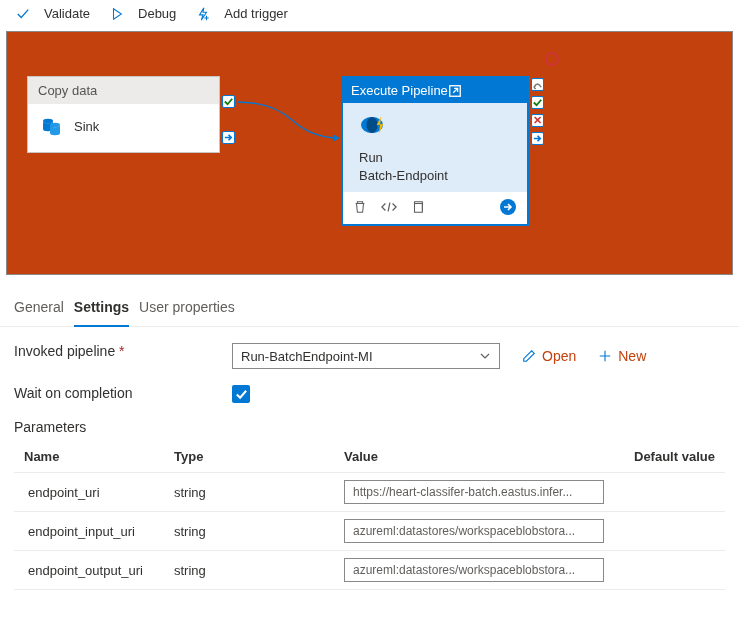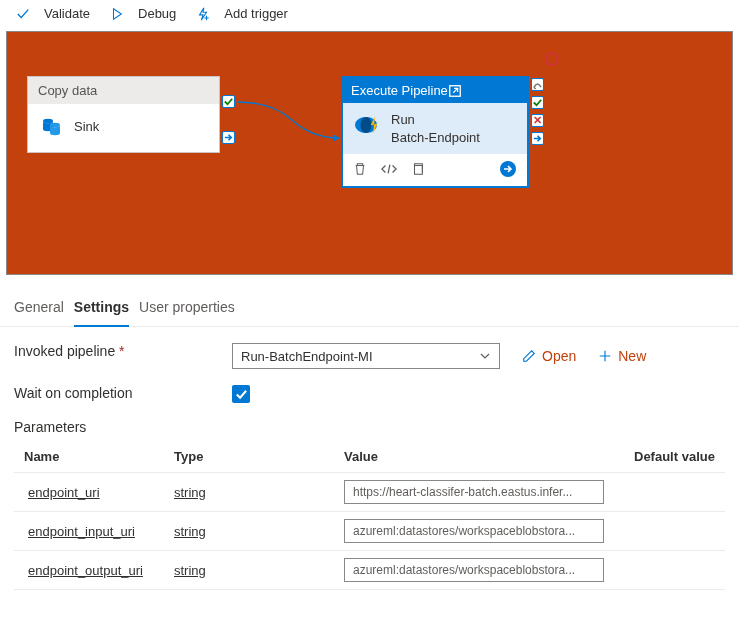--- a/index.html
+++ b/index.html
@@ -16,21 +16,21 @@
 
   
   .node-copy { position: absolute; left: 20px; top: 44px; width: 193px; border: 1px solid #c8c6c4; background: #fff; }
   .node-copy-header { background: #edebe9; padding: 6px 10px; font-size: 13px; color: #555; }
   .node-copy-body { display: flex; align-items: center; gap: 10px; padding: 10px 12px 14px 12px; }
   .node-copy-body span { font-size: 13px; color: #323130; }
 
   
   .node-exec { position: absolute; left: 334px; top: 44px; width: 188px; border: 2px solid #0078d4; background: #fff; }
   .node-exec-header { background: #0078d4; color: #fff; padding: 5px 8px; display: flex; justify-content: flex-start; align-items: center; font-size: 13px; }
-  .node-exec-body { display: flex; gap: 10px; padding: 8px 10px; background: #deecf9; }
+  .node-exec-body { display: flex; gap: 10px; padding: 8px 16px; background: #deecf9; flex-direction: column; }
   .node-exec-text { display: flex; flex-direction: column; font-size: 13px; color: #323130; line-height: 1.35; }
   .node-exec-footer { display: flex; justify-content: space-between; align-items: center; padding: 6px 10px 8px 10px; background: #fff; }
   .node-exec-footer-left { display: flex; gap: 14px; }
   .footer-icon { color: #605e5c; cursor: pointer; }
 
   
   .port { position: absolute; width: 13px; height: 13px; background: #fff; border: 1px solid #0078d4; border-radius: 2px; }
   .port svg { display: block; }
   .port-green { color: #107c10; }
   .port-blue { color: #0078d4; }
@@ -55,21 +55,21 @@
   .select { width: 268px; height: 26px; border: 1px solid #8a8886; padding: 0 8px; display: flex; align-items: center; justify-content: space-between; font-size: 13px; color: #323130; background: #fff; }
   .select svg { color: #605e5c; }
   .link-btn { display: flex; align-items: center; gap: 6px; margin-left: 22px; color: #c2410c; font-size: 14px; cursor: pointer; }
   .link-btn svg { color: #0078d4; }
   .checkbox { width: 18px; height: 18px; background: #0078d4; color: #fff; display: flex; align-items: center; justify-content: center; border-radius: 2px; }
   .section-label { font-size: 14px; margin-bottom: 6px; }
 
   
   .params-table { width: 100%; border-collapse: collapse; }
   .params-table th { text-align: left; font-weight: 600; font-size: 13px; padding: 8px 10px; border-bottom: 1px solid #edebe9; color: #323130; }
-  .params-table td { padding: 7px 10px; border-bottom: 1px solid #edebe9; font-size: 13px; color: #323130; vertical-align: middle; text-decoration: underline; }
+  .params-table td { padding: 7px 10px; border-bottom: 1px solid #edebe9; font-size: 13px; color: #323130; vertical-align: middle; }
   .params-table td.name { padding-left: 14px; }
   .val-input { width: 260px; height: 24px; border: 1px solid #8a8886; padding: 0 8px; font-size: 12px; color: #605e5c; font-family: inherit; overflow: hidden; text-overflow: ellipsis; white-space: nowrap; }
   .val-input.placeholder { color: #a19f9d; }
   .col-name { width: 150px; }
   .col-type { width: 170px; }
   .col-value { width: 290px; }
 </style>
 </head>
 <body>
 

